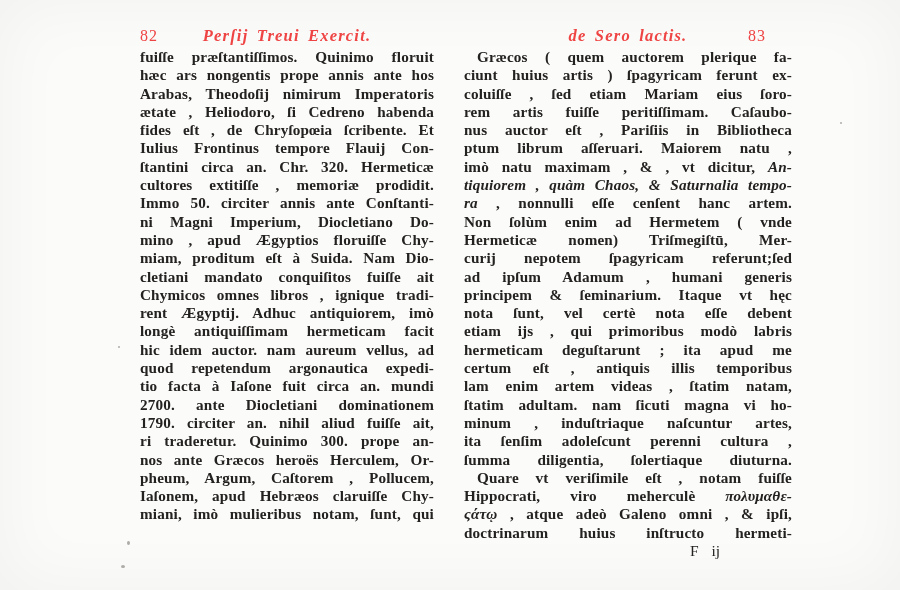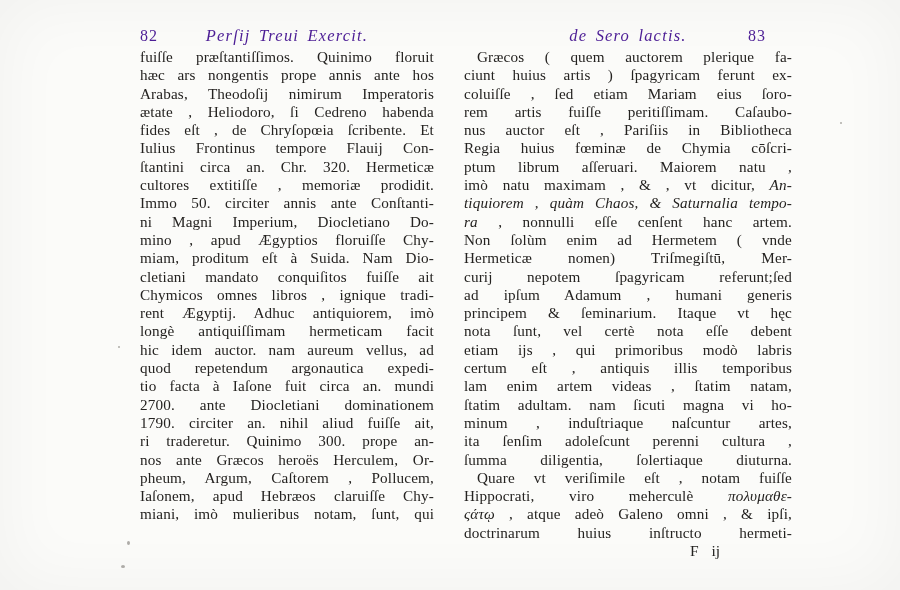--- a/index.html
+++ b/index.html
@@ -22,37 +22,38 @@
   .page { position: absolute; top: 26px; }
   .page-left  { left: 140px; width: 294px; }
   .page-right { left: 464px; width: 328px; }
 
   .header {
     display: flex;
     align-items: baseline;
     height: 21px;
     font-style: italic;
     font-size: 16.5px;
-    color: #4c1d95;
+    color: #ef4444;
   }
   .pagenum {
     font-style: normal;
     font-size: 16px;
     width: 44px;
     letter-spacing: 1px;
   }
   .page-right .pagenum { }
   .running-title {
     flex: 1;
     text-align: center;
     letter-spacing: 1.2px;
     word-spacing: 3px;
+    font-weight: bold;
   }
 
-  .textblock { margin-top: 1px; }
+  .textblock { margin-top: 1px; font-weight: bold; }
   .line {
     font-size: 15.2px;
     line-height: 18.3px;
     text-align: justify;
     text-align-last: justify;
     letter-spacing: 0.15px;
     color: #242220;
   }
   .line.indent { padding-left: 13px; }
   .ital { font-style: italic; }
@@ -118,32 +119,32 @@
       <span class="pagenum"></span>
       <span class="running-title">de Sero lactis.</span>
       <span class="pagenum">83</span>
     </div>
     <div class="textblock" id="right-lines">
         <div class="line indent"><span>Græcos ( quem auctorem plerique fa-</span></div>
         <div class="line"><span>ciunt huius artis ) ſpagyricam ferunt ex-</span></div>
         <div class="line"><span>coluiſſe , ſed etiam Mariam eius ſoro-</span></div>
         <div class="line"><span>rem artis fuiſſe peritiſſimam. Caſaubo-</span></div>
         <div class="line"><span>nus auctor eſt , Pariſiis in Bibliotheca</span></div>
-        <div class="line"><span>Regia huius fœminæ de Chymia cōſcri-</span></div>
         <div class="line"><span>ptum librum aſſeruari. Maiorem natu ,</span></div>
         <div class="line"><span>imò natu maximam , &amp; , vt dicitur, </span><span class="ital">An-</span></div>
         <div class="line"><span class="ital">tiquiorem , quàm Chaos, &amp; Saturnalia tempo-</span></div>
         <div class="line"><span class="ital">ra</span><span> , nonnulli eſſe cenſent hanc artem.</span></div>
         <div class="line"><span>Non ſolùm enim ad Hermetem ( vnde</span></div>
         <div class="line"><span>Hermeticæ nomen) Triſmegiſtū, Mer-</span></div>
         <div class="line"><span>curij nepotem ſpagyricam referunt;ſed</span></div>
         <div class="line"><span>ad ipſum Adamum , humani generis</span></div>
         <div class="line"><span>principem &amp; ſeminarium. Itaque vt hęc</span></div>
         <div class="line"><span>nota ſunt, vel certè nota eſſe debent</span></div>
         <div class="line"><span>etiam ijs , qui primoribus modò labris</span></div>
+        <div class="line"><span>hermeticam deguſtarunt ; ita apud me</span></div>
         <div class="line"><span>certum eſt , antiquis illis temporibus</span></div>
         <div class="line"><span>lam enim artem videas , ſtatim natam,</span></div>
         <div class="line"><span>ſtatim adultam. nam ſicuti magna vi ho-</span></div>
         <div class="line"><span>minum , induſtriaque naſcuntur artes,</span></div>
         <div class="line"><span>ita ſenſim adoleſcunt perenni cultura ,</span></div>
         <div class="line"><span>ſumma diligentia, ſolertiaque diuturna.</span></div>
         <div class="line indent"><span>Quare vt veriſimile eſt , notam fuiſſe</span></div>
         <div class="line"><span>Hippocrati, viro meherculè </span><span class="ital">πολυμαθε-</span></div>
         <div class="line"><span class="ital">ςάτῳ</span><span> , atque adeò Galeno omni , &amp; ipſi,</span></div>
         <div class="line"><span>doctrinarum huius inſtructo hermeti-</span></div>

